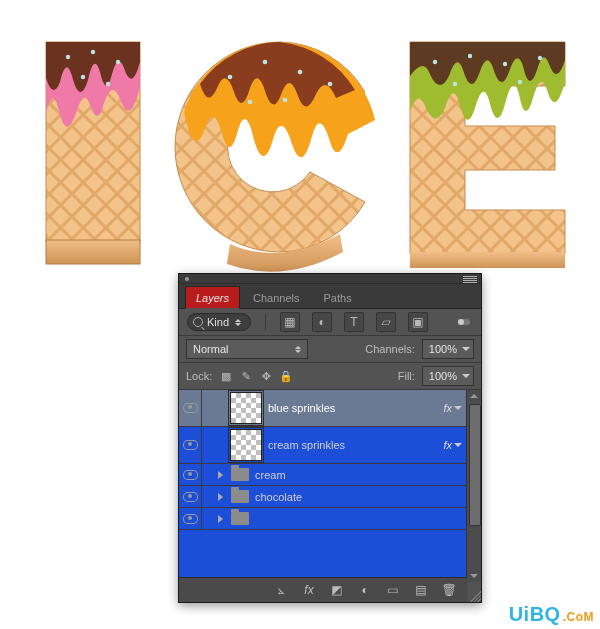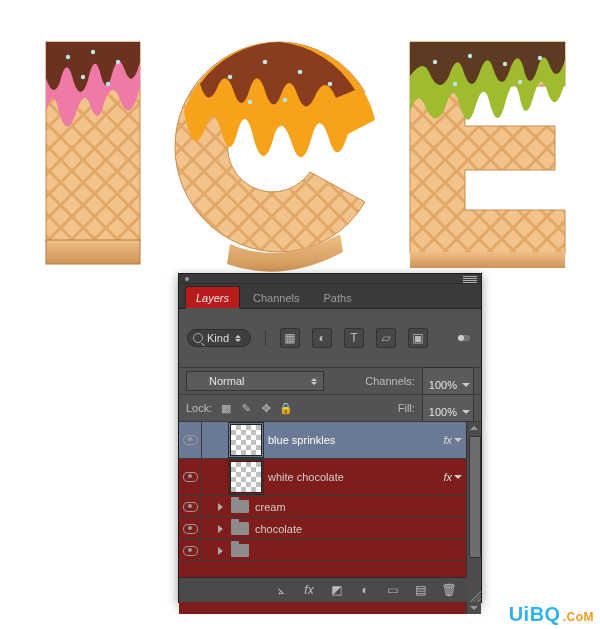--- a/index.html
+++ b/index.html
@@ -90,21 +90,21 @@
     color: #e6e6e6;
     border: 1px solid #242424;
     border-bottom: 1px solid #535353;
     margin-bottom: -1px;
     font-style: italic;
   }
 
   
   .filter-row {
     height: 26px;
-    padding: 16px 8px;
+    padding: 0 8px;
     display: flex;
     align-items: center;
     gap: 12px;
     border-bottom: 1px solid #3b3b3b;
   }
   .search-field {
     width: 52px;
     height: 16px;
     background: #3e3e3e;
     border: 1px solid #2b2b2b;
@@ -157,21 +157,21 @@
     gap: 7px;
     border-bottom: 1px solid #3b3b3b;
     font-size: 11px;
   }
   .dropdown {
     height: 18px;
     background: #5b5b5b;
     border: 1px solid #333;
     display: flex;
     align-items: center;
-    padding: 0 4px 0 22px;
+    padding: 0 4px 0 6px;
     color: #e4e4e4;
     gap: 6px;
   }
   .dd-arrow {
     width: 10px;
     display: flex;
     flex-direction: column;
     align-items: center;
     gap: 1px;
   }
@@ -181,21 +181,21 @@
     border-right: 3px solid transparent;
   }
   .dd-arrow::before { border-bottom: 3px solid #ccc; }
   .dd-arrow::after  { border-top: 3px solid #ccc; }
   .pct-box {
     height: 18px;
     background: #5b5b5b;
     border: 1px solid #333;
     display: flex;
     align-items: center;
-    padding: 8px 3px 0 6px;
+    padding: 0 3px 0 6px;
     color: #e4e4e4;
     gap: 5px;
   }
   .pct-caret {
     width: 0; height: 0;
     border-left: 4px solid transparent;
     border-right: 4px solid transparent;
     border-top: 4px solid #ccc;
   }
   .label { color: #bdbdbd; }
@@ -207,21 +207,21 @@
     align-items: center;
     justify-content: center;
     font-size: 11px;
     color: #b8b8b8;
   }
 
   
   .layers-wrap {
     position: relative;
     height: 192px;
-    background: #7f1d1d;
+    background: #1d4ed8;
     display: flex;
   }
   .layers-inner {
     flex: 1;
     overflow: hidden;
   }
   .scrollbar-v {
     width: 14px;
     background: #4c4c4c;
     border-left: 1px solid #333;
@@ -563,21 +563,21 @@
           <span class="fx-caret"></span>
         </span>
       </div>
 
       <div class="layer-row big">
         <div class="eye-col">
             <span class="eye"></span>
           </div>
         <span class="indent" style="width:24px"></span>
         <span class="thumb"></span>
-        <span class="layer-name">white chocolate</span>
+        <span class="layer-name">cream sprinkles</span>
         <span class="fx-col">
           <span>fx</span>
           <span class="fx-caret"></span>
         </span>
       </div>
 
       <div class="layer-row small">
         <div class="eye-col">
             <span class="eye"></span>
           </div>

